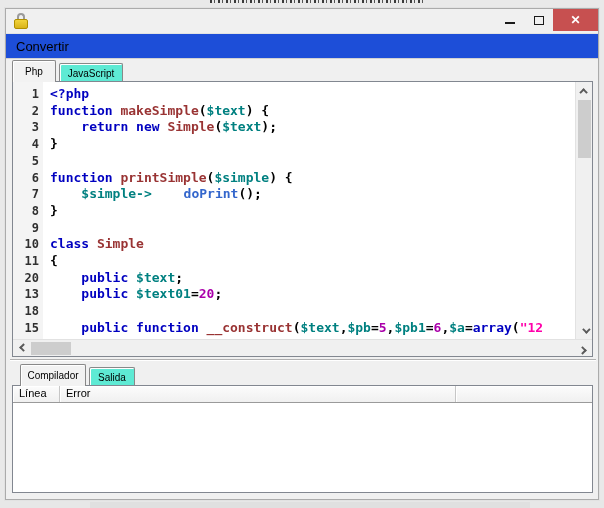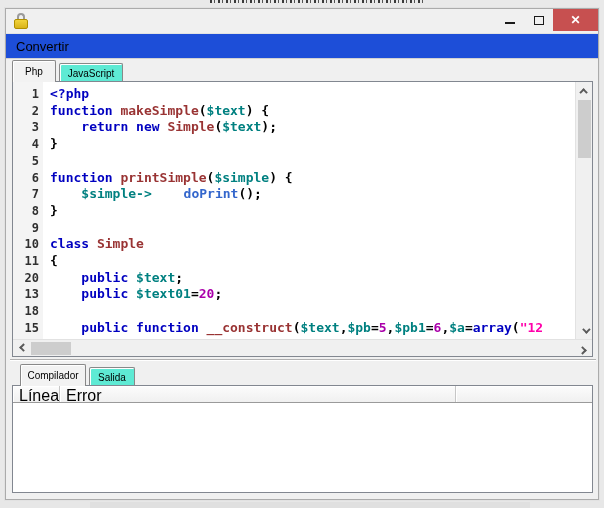--- a/index.html
+++ b/index.html
@@ -84,21 +84,21 @@
   
   .tabstrip.bottom { left:6px; top:355px; height:22px; }
   .tab.t-comp { width:66px;margin-left:8px; }
   .tab.t-sal  { width:46px; margin-left:3px; }
 
   
   .error-panel { position:absolute; left:6px; top:376px; width:581px; height:108px;
     border:1px solid #828790; background:#fff; z-index:2; }
   .error-header { display:flex; height:17px; background:linear-gradient(#FCFCFC,#F0F0F0);
     border-bottom:1px solid #9A9A9A; }
-  .hdr-cell { font-size:16px; color:#000; padding:1px 4px 0 6px; border-right:1px solid #C6C6C6;
+  .hdr-cell { font-size:11px; color:#000; padding:1px 4px 0 6px; border-right:1px solid #C6C6C6;
     box-shadow:inset 1px 1px 0 #fff; white-space:nowrap; overflow:hidden; }
   .hdr-linea { width:47px; }
   .hdr-error { width:396px; }
   .hdr-rest  { flex:1; border-right:none; }
   .error-list { position:absolute; left:0; right:0; top:17px; bottom:0; background:#fff; }
 </style>
 </head>
 <body>
 
 <div class="bg-sliver">

